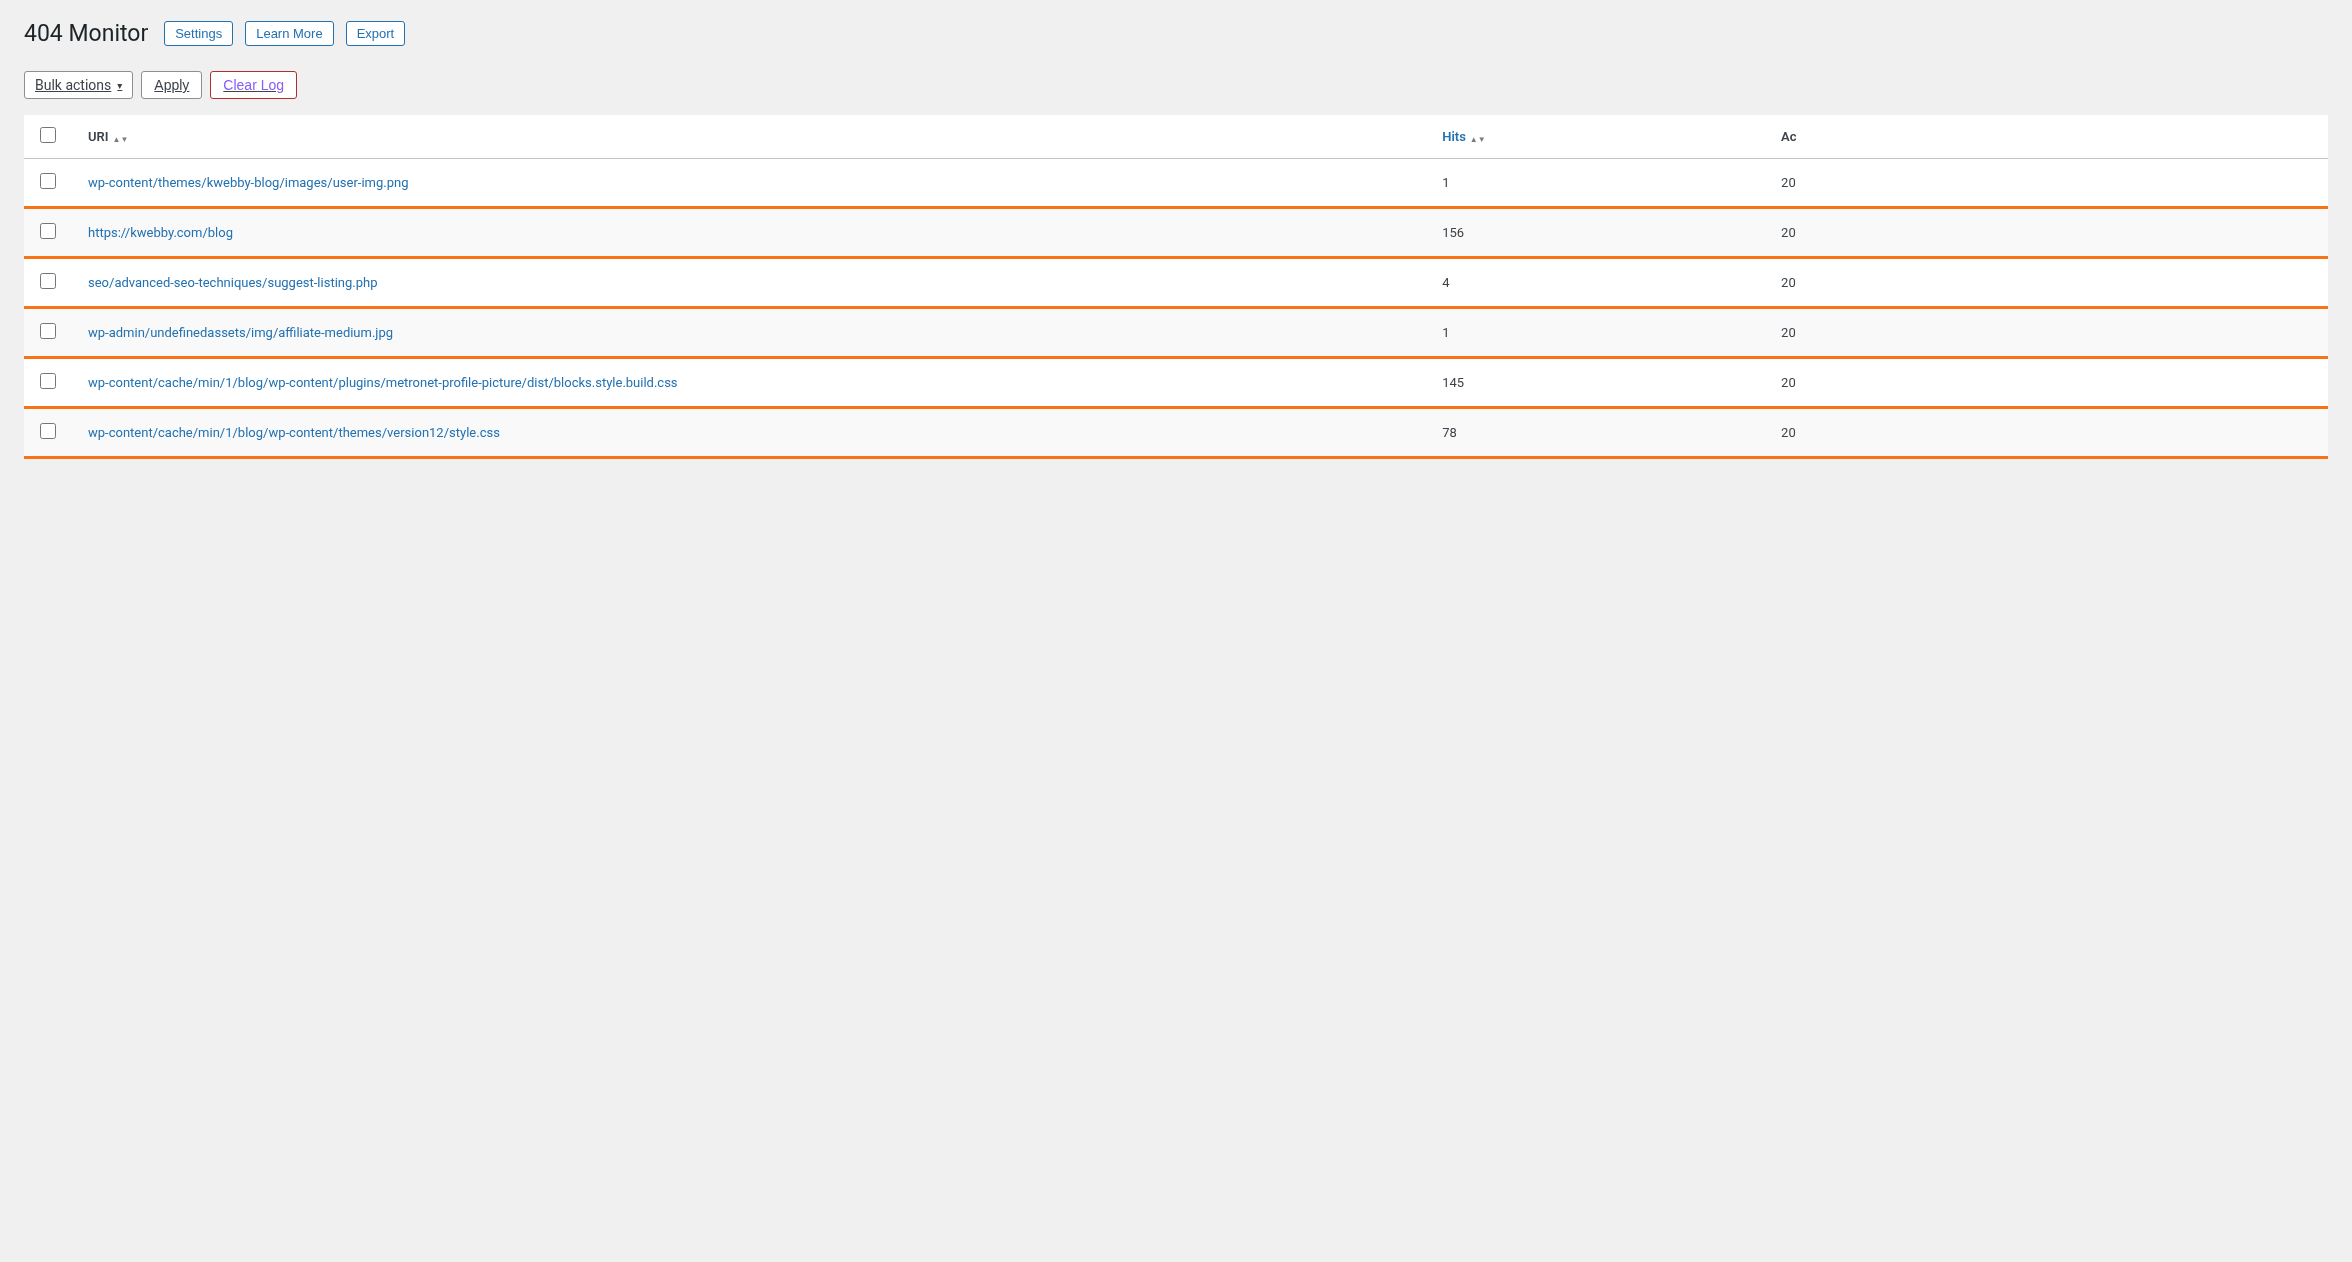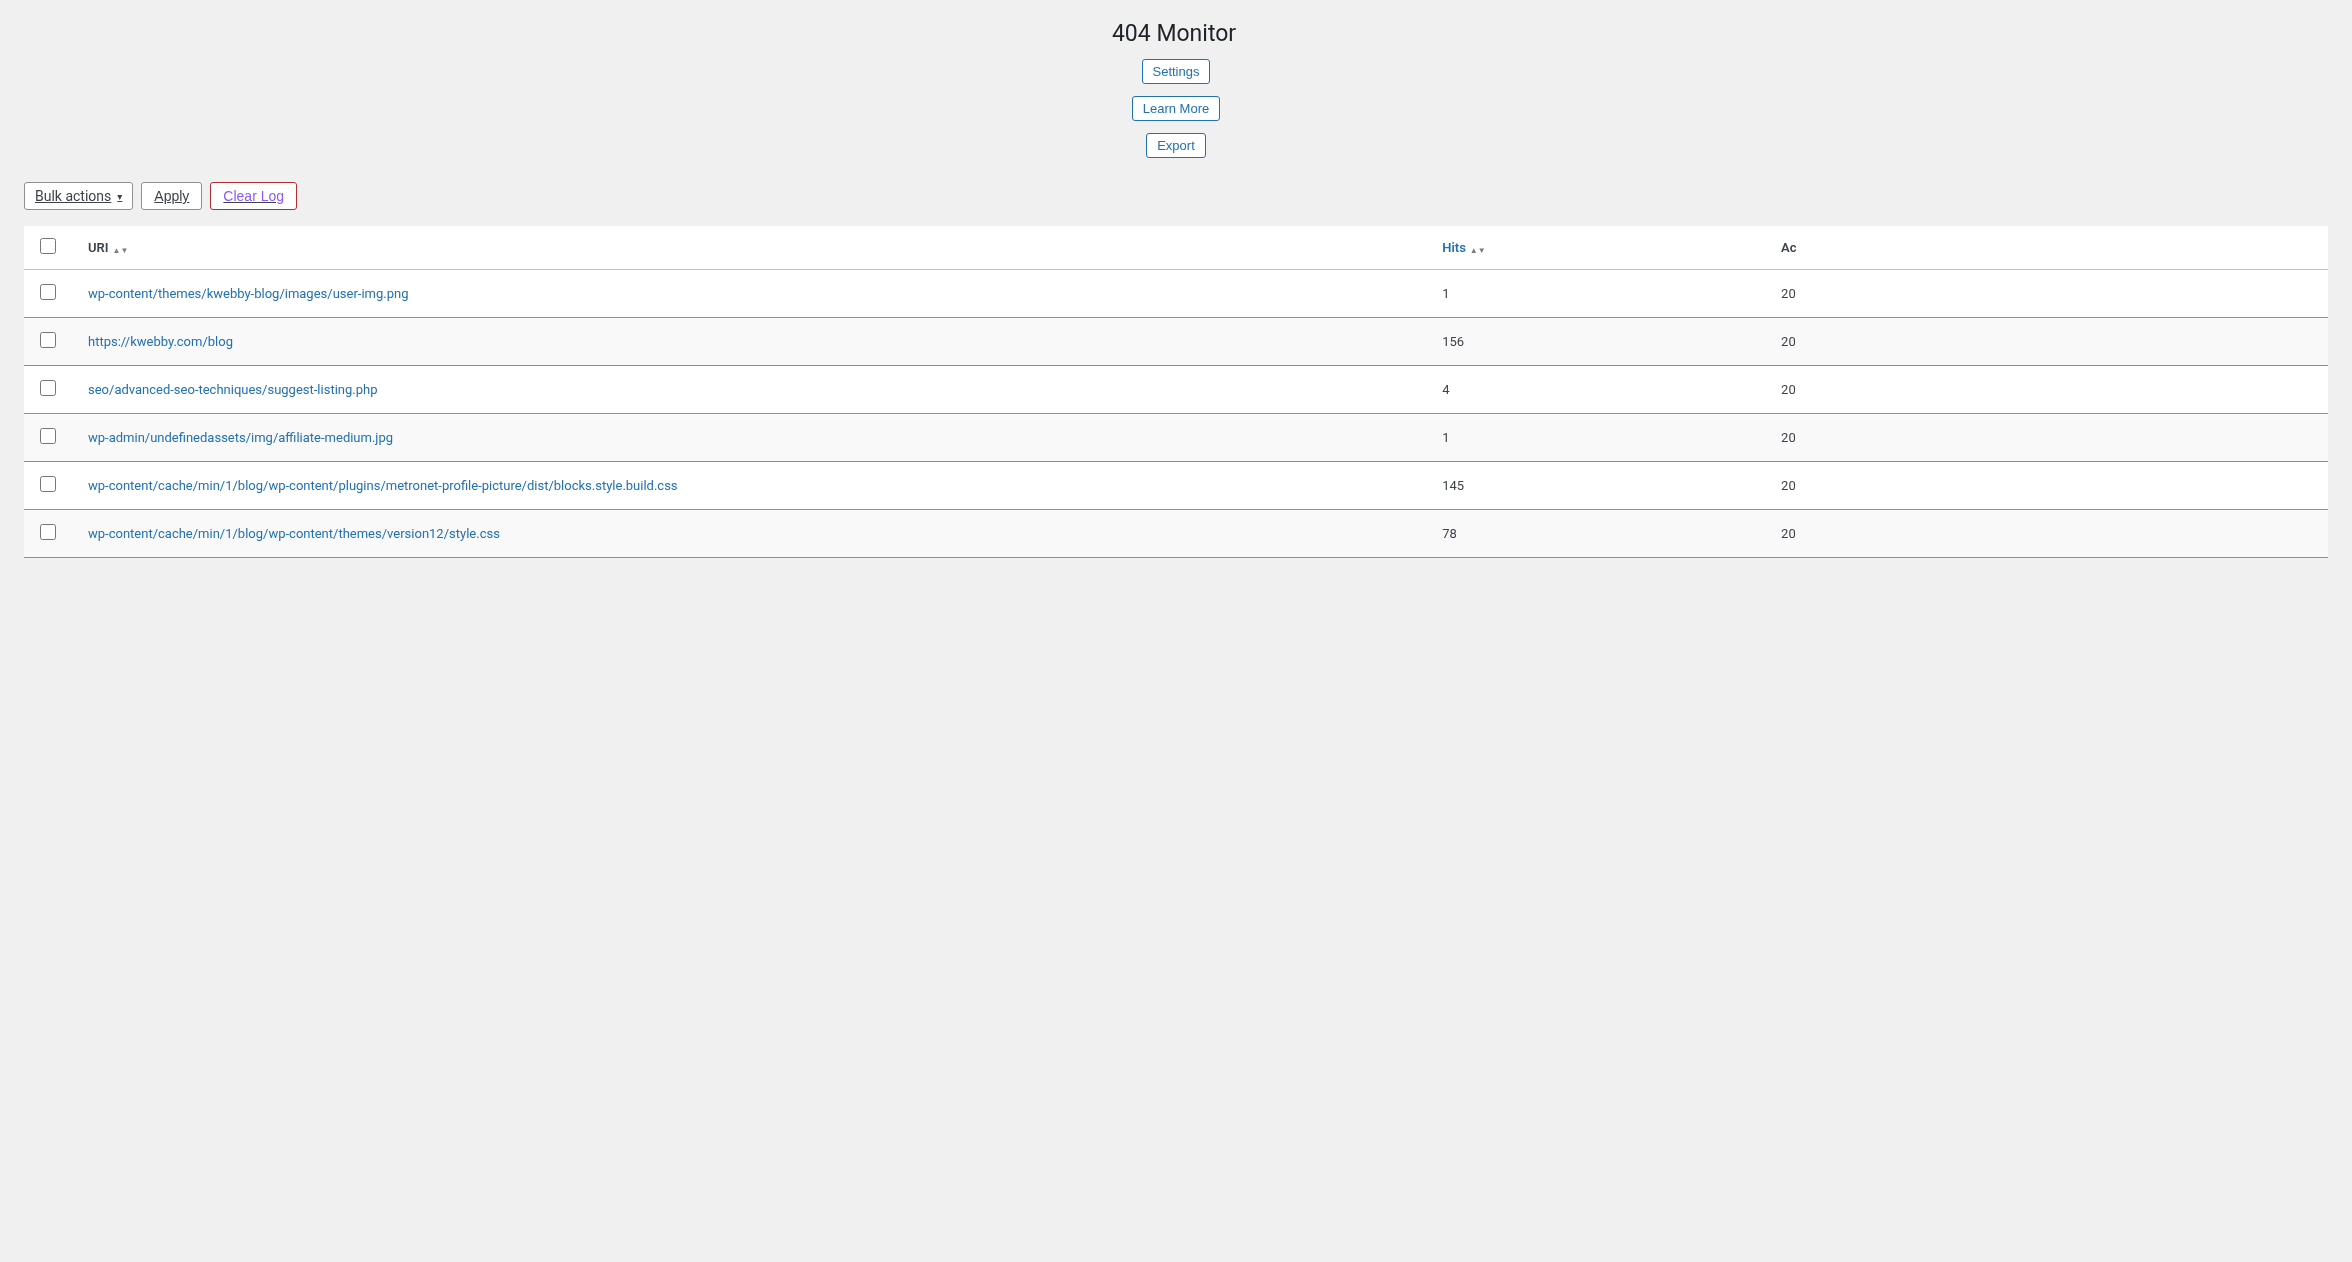--- a/index.html
+++ b/index.html
@@ -15,21 +15,20 @@
       color: #3c434a;
       min-height: 100vh;
       padding: 20px 24px;
     }
 
     .page-header {
       display: flex;
       align-items: center;
       gap: 12px;
       margin-bottom: 24px;
-      flex-direction: column;
     }
 
     .page-title {
       font-size: 23px;
       font-weight: 400;
       color: #1d2327;
       margin-right: 4px;
     }
 
     .header-button {
@@ -130,21 +129,21 @@
 
     .sort-icon {
       display: inline-flex;
       flex-direction: column;
       gap: 1px;
       font-size: 8px;
       color: #787c82;
     }
 
     .data-table tbody tr {
-      border-bottom: 1px solid #f97316;
+      border-bottom: 3px solid #f97316;
     }
 
     .data-table tbody tr:nth-child(even) {
       background: #f9f9f9;
     }
 
     .data-table tbody tr:nth-child(odd) {
       background: #fff;
     }
 

